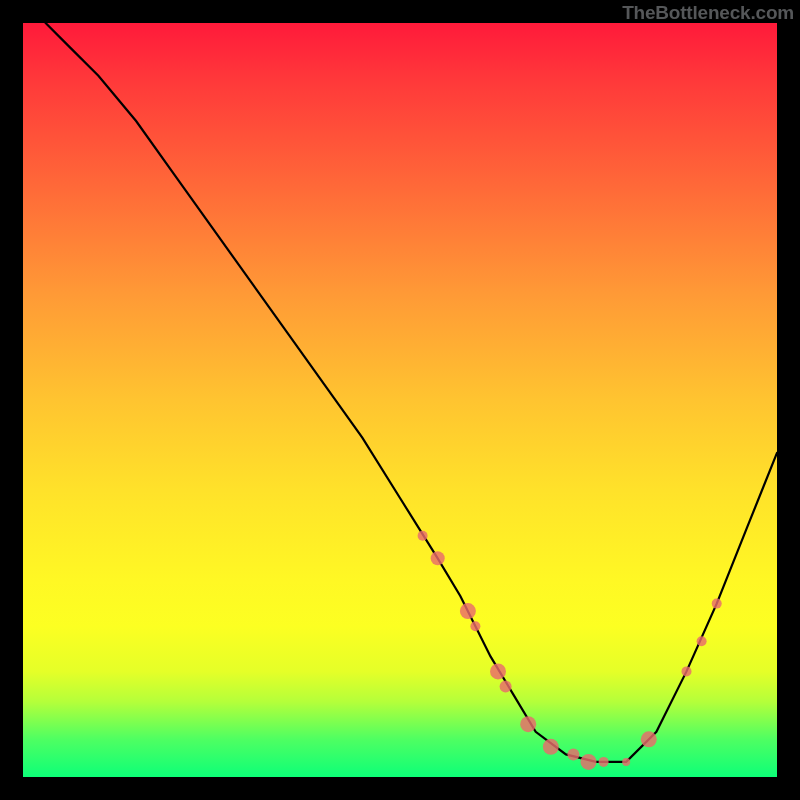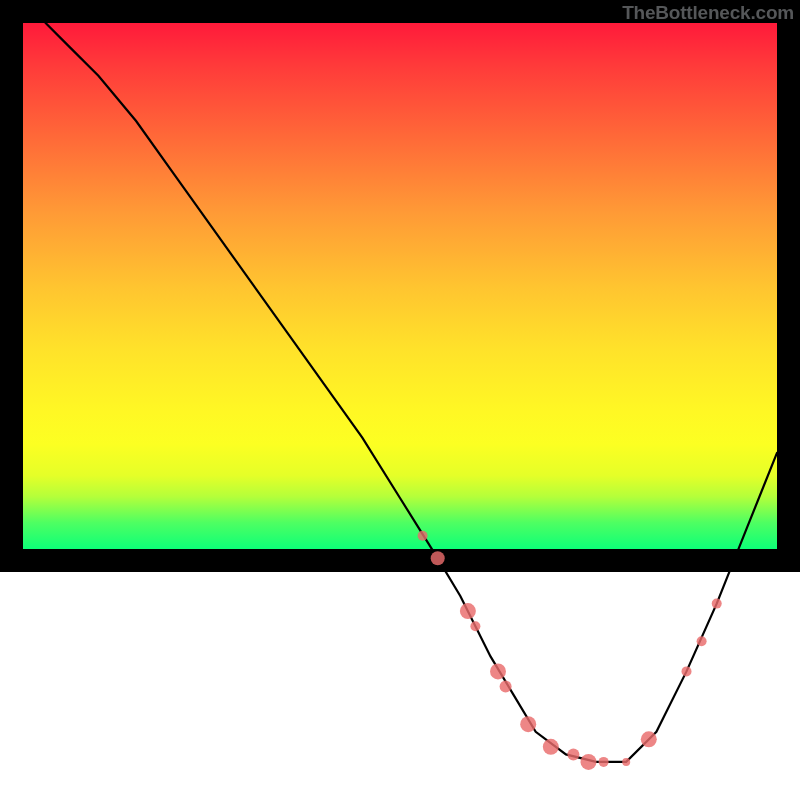--- a/index.html
+++ b/index.html
@@ -5,21 +5,21 @@
   body {
     margin: 0;
     padding: 0;
     background: #fff;
     width: 800px;
     height: 800px;
     font-family: Arial, Helvetica, sans-serif;
   }
   .frame {
     width: 800px;
-    height: 572px;
+    height: 800px;
     position: relative;
     background: #000; 
   }
   
   .plot-area {
     position: absolute;
     left: 23px;
     top: 23px;
     right: 23px;
     bottom: 23px;

